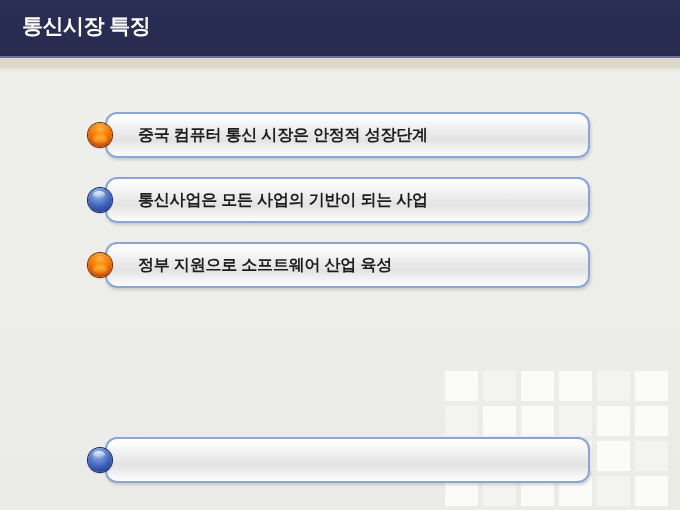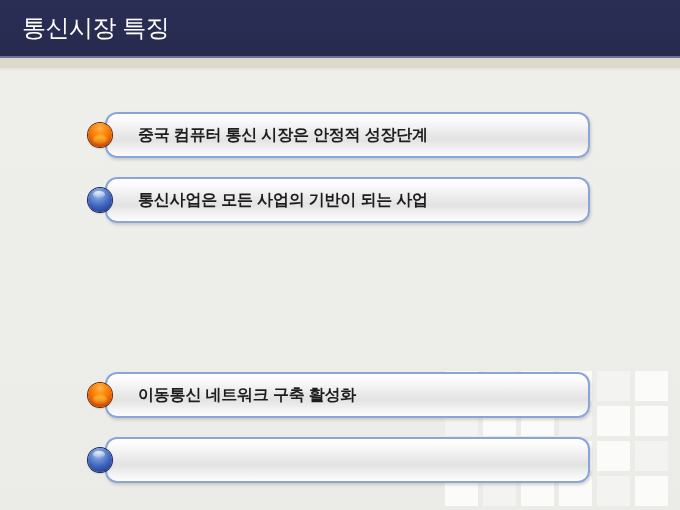--- a/index.html
+++ b/index.html
@@ -49,22 +49,22 @@
     top: 0;
     width: 680px;
     height: 56px;
     background: linear-gradient(to bottom, #2b2e55 0%, #292c51 60%, #262a4d 100%);
     z-index: 5;
   }
   .header-title {
     position: absolute;
     left: 22px;
     top: 12px;
-    font-size: 24px;
-    font-weight: normal;
+    font-size: 21px;
+    font-weight: bold;
     color: #ffffff;
     letter-spacing: -0.5px;
     white-space: nowrap;
   }
   .header-rule {
     position: absolute;
     left: 0;
     top: 56px;
     width: 680px;
     height: 2px;
@@ -224,24 +224,24 @@
       <div class="row" style="top: 100px;">
         <div class="row-box"></div>
         <div class="sphere orange"></div>
         <div class="row-label">중국 컴퓨터 통신 시장은 안정적 성장단계</div>
       </div>
       <div class="row" style="top: 165px; text-align: center;">
         <div class="row-box"></div>
         <div class="sphere blue"></div>
         <div class="row-label">통신사업은 모든 사업의 기반이 되는 사업</div>
       </div>
-      <div class="row" style="top: 360px;">
+      <div class="row" style="top: 230px;">
         <div class="row-box"></div>
         <div class="sphere orange"></div>
-        <div class="row-label">이동통신 네트워크 구축 활성화</div>
+        <div class="row-label">정부 지원으로 소프트웨어 산업 육성</div>
       </div>
       <div class="row" style="top: 425px;">
         <div class="row-box"></div>
         <div class="sphere blue"></div>
       </div>
     </div>
 
 </div>
 
 </body></html>

